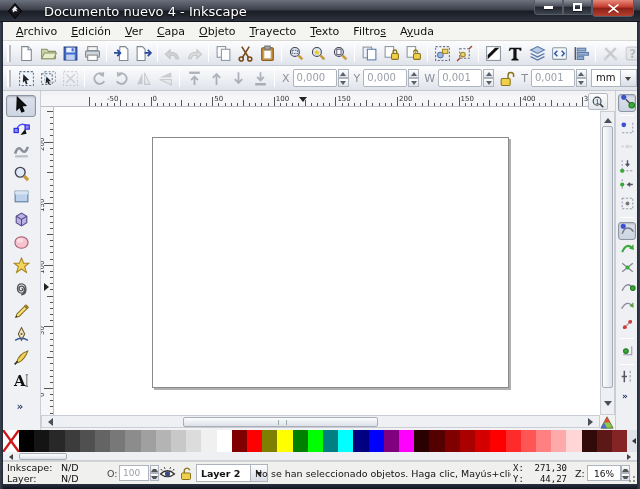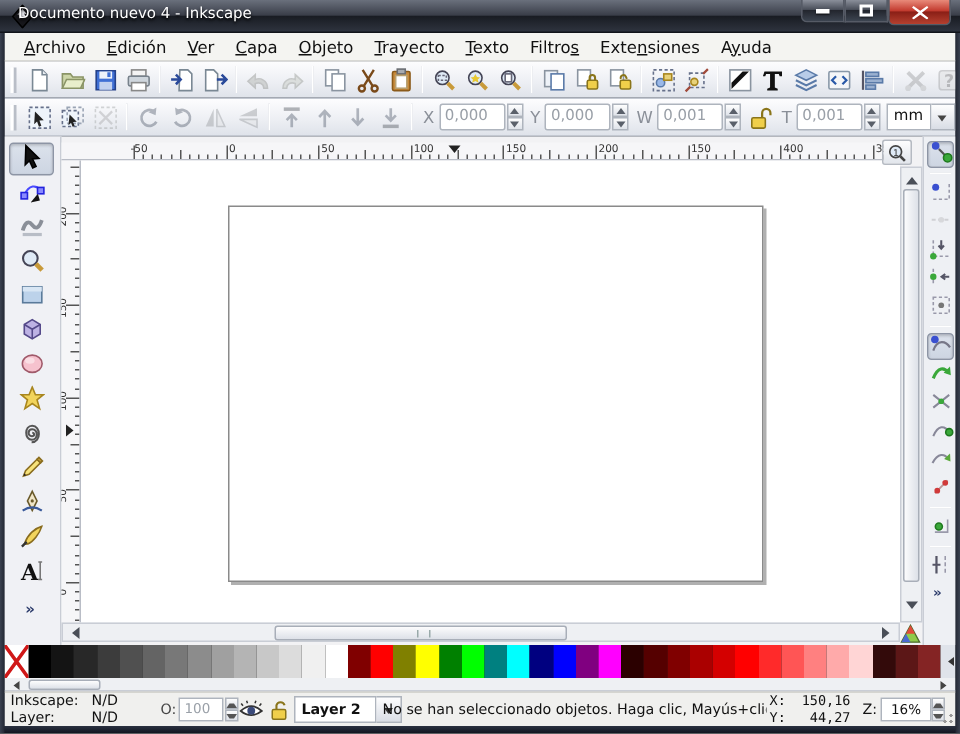--- a/index.html
+++ b/index.html
@@ -4,21 +4,21 @@
 <style>
   html,body{margin:0;padding:0;background:#555;}
   *{box-sizing:border-box;}
   .window{position:relative;width:640px;height:489px;background:#2b303b;overflow:hidden;
     font-family:"DejaVu Sans","Liberation Sans",sans-serif;font-size:11px;color:#111;}
   
   .titlebar{position:absolute;left:0;top:0;width:640px;height:22px;
     background:linear-gradient(#6a707c,#3a3e49 48%,#191c23 52%,#2e333e);
     border-bottom:1px solid #11141a;}
   .app-icon{position:absolute;left:7px;top:3px;width:16px;height:16px;}
-  .title-text{position:absolute;left:12px;top:4px;color:#fff;font-size:10px;
+  .title-text{position:absolute;left:44px;top:4px;color:#fff;font-size:13px;
     text-shadow:0 1px 2px #000;white-space:nowrap;}
   .caption{position:absolute;right:6px;top:0;height:16px;display:flex;}
   .cap-btn{width:29px;height:15px;border:1px solid #565b66;border-top:none;
     background:linear-gradient(#8a8f9a,#4a4f5a 45%,#23262e 50%,#3c4450);
     display:flex;align-items:center;justify-content:center;}
   .cap-btn.min{border-radius:0 0 0 4px;}
   .cap-btn.close{width:42px;height:17px;border-radius:0 0 4px 4px;
     background:linear-gradient(#e88a7a,#c23a2e 45%,#8a1f16 50%,#b5402f);}
   .glyph-min{width:9px;height:3px;background:#fff;box-shadow:0 1px 1px #0008;}
   .glyph-max{width:9px;height:8px;border:2px solid #fff;box-shadow:0 1px 1px #0008;}
@@ -186,21 +186,20 @@
 
   <div class="menubar" id="menubar">
       <span class="menu-item"><u>A</u>rchivo</span>
       <span class="menu-item"><u>E</u>dición</span>
       <span class="menu-item"><u>V</u>er</span>
       <span class="menu-item"><u>C</u>apa</span>
       <span class="menu-item"><u>O</u>bjeto</span>
       <span class="menu-item"><u>T</u>rayecto</span>
       <span class="menu-item"><u>T</u>exto</span>
       <span class="menu-item">Filtro<u>s</u></span>
-      <span class="menu-item">Exte<u>n</u>siones</span>
       <span class="menu-item">A<u>y</u>uda</span>
     </div>
 
   <div class="bar cmdbar" id="cmdbar">
       <div class="grip"></div>
       <div class="tbtn">
         <span>
           <svg width="17" height="17" viewBox="0 0 16 16">
             <path d="M3.5 1.5 h6 l3 3 v10 h-9 z" fill="#fff" stroke="#7a8894"></path>
             <path d="M9.5 1.5 v3 h3" fill="#e8edf2" stroke="#7a8894"></path>
@@ -729,21 +728,21 @@
         <div class="htick" style="left: 497.68px; height: 3px;"></div>
         <div class="htick" style="left: 503.84px; height: 3px;"></div>
         <div class="htick" style="left: 510px; height: 6px;"></div>
         <div class="htick" style="left: 516.16px; height: 3px;"></div>
         <div class="htick" style="left: 522.32px; height: 3px;"></div>
         <div class="htick" style="left: 528.48px; height: 3px;"></div>
         <div class="htick" style="left: 534.64px; height: 3px;"></div>
         <div class="htick" style="left: 540.8px; height: 9px;"></div>
         <div class="htick" style="left: 546.96px; height: 3px;"></div>
         <div class="htick" style="left: 553.12px; height: 3px;"></div>
-        <div class="hlabel" style="left: 46px;">-50</div>
+        <div class="hlabel" style="left: 66px;">-50</div>
         <div class="hlabel" style="left: 111.6px;">0</div>
         <div class="hlabel" style="left: 173.2px;">50</div>
         <div class="hlabel" style="left: 234.8px;">100</div>
         <div class="hlabel" style="left: 296.4px;">150</div>
         <div class="hlabel" style="left: 358px;">200</div>
         <div class="hlabel" style="left: 419.6px;">150</div>
         <div class="hlabel" style="left: 481.2px;">400</div>
         <div class="hlabel" style="left: 542.8px;">350</div>
         <div class="hmarker" style="left: 262px;"></div>
       </div>
@@ -1024,21 +1023,21 @@
     </span>
 
     <div class="layerbox">
       <span class="layer-val">Layer 2</span>
       <span class="layer-btn"></span>
     </div>
 
     <span class="status-msg">No se han seleccionado objetos. Haga clic, Mayús+clic o arrastr</span>
 
     <div class="xy-block">
-      <div><span class="axl">X:</span><span class="axv">150,16</span></div>
+      <div><span class="axl">X:</span><span class="axv">271,30</span></div>
       <div><span class="axl">Y:</span><span class="axv">44,27</span></div>
     </div>
 
     <span class="z-label">Z:</span>
     <span class="z-box">16%</span>
     <span class="o-spin z-spin">
         <i class="up"></i>
         <i class="dn"></i>
       </span>
     <span class="grip-dots"></span>

